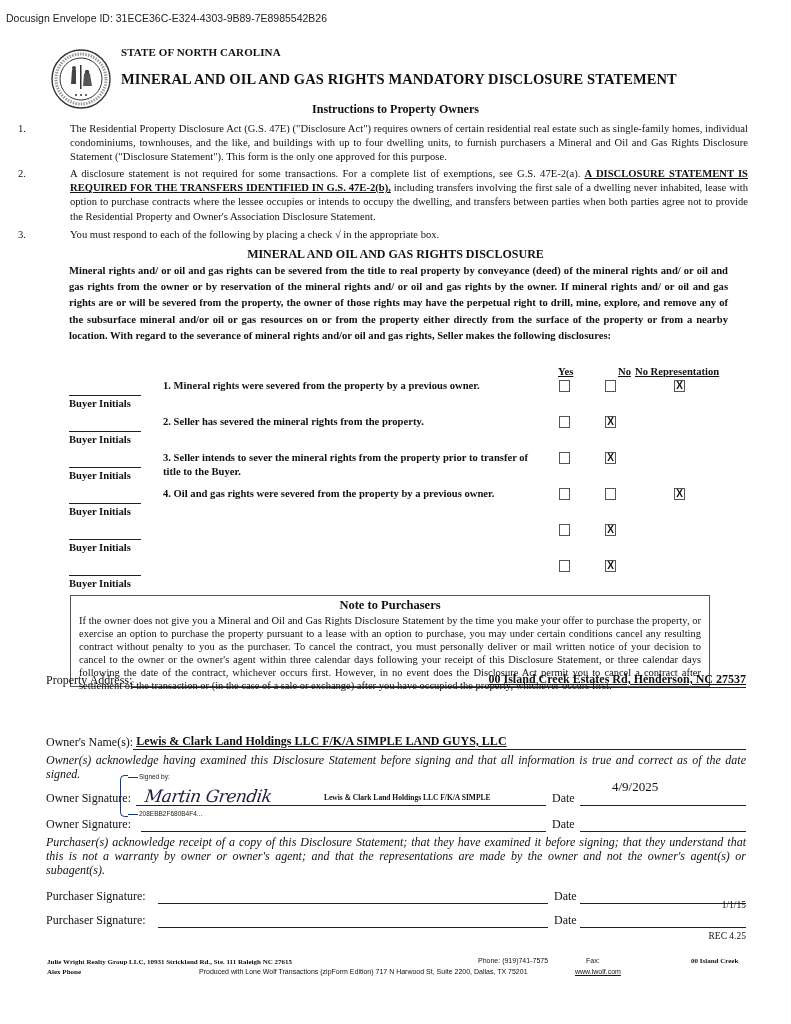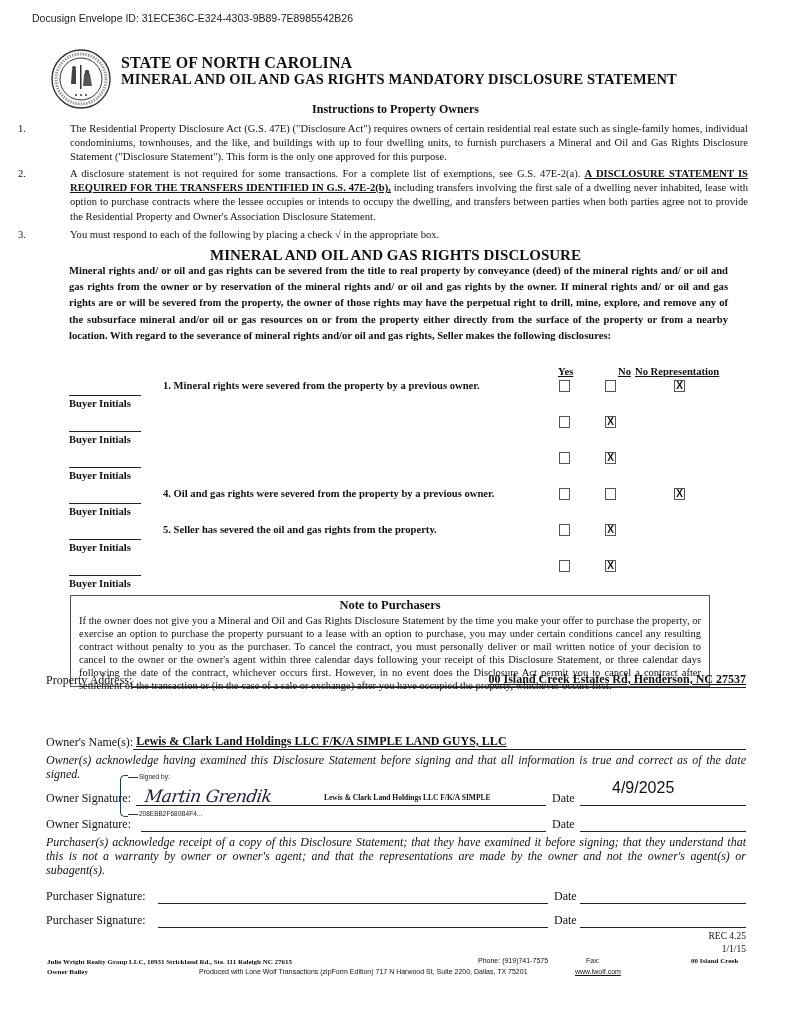--- a/index.html
+++ b/index.html
@@ -1,28 +1,28 @@
 <!DOCTYPE html>
 <html><head>
 <meta charset="utf-8">
 <style>
   * { box-sizing: border-box; margin: 0; padding: 0; }
   html, body { width: 791px; height: 1024px; background: #fff; overflow: hidden; }
   body { position: relative; font-family: "Liberation Serif", serif; color: #111; }
   .abs { position: absolute; }
-  .envelope { left: 6px; top: 12px; font-family: "Liberation Sans", sans-serif; font-size: 10.5px; color: #222; margin-left: 26px; }
+  .envelope { left: 6px; top: 12px; font-family: "Liberation Sans", sans-serif; font-size: 10.5px; color: #222; }
   .seal { left: 50px; top: 48px; width: 62px; height: 62px; }
-  .title1 { left: 121px; top: 54px; font-size: 16px; font-weight: bold; letter-spacing: 0.1px; }
+  .title1 { left: 121px; top: 46px; font-size: 11px; font-weight: bold; letter-spacing: 0.1px; }
   .title2 { left: 121px; top: 71px; font-size: 14.5px; font-weight: bold; letter-spacing: 0.1px; }
   .instr-head { left: 0; width: 791px; top: 102px; text-align: center; font-size: 12px; font-weight: bold; }
   .ol-item { left: 18px; width: 730px; font-size: 10.6px; line-height: 14.2px; display: flex; }
   .ol-num { width: 52px; flex: none; }
   .ol-text { flex: 1; text-align: justify; }
   .ul-b { text-decoration: underline; font-weight: bold; }
-  .sec-head { left: 0; width: 791px; top: 247px; text-align: center; font-size: 15px; font-weight: bold; }
+  .sec-head { left: 0; width: 791px; top: 247px; text-align: center; font-size: 12px; font-weight: bold; }
   .intro { left: 69px; width: 659px; top: 263px; font-size: 10.6px; font-weight: bold; line-height: 16.2px; text-align: justify; }
   .col-head { top: 366px; font-size: 10.6px; font-weight: bold; text-decoration: underline; }
   .q-row { left: 0; width: 791px; height: 36px; }
   .initials-line { position: absolute; left: 69px; width: 72px; top: 22px; border-top: 1px solid #222; }
   .initials-label { position: absolute; left: 69px; top: 25px; font-size: 10.6px; font-weight: bold; }
   .q-text { position: absolute; left: 163px; top: 6px; font-size: 10.6px; font-weight: bold; line-height: 14px; width: 380px; }
   .cb { position: absolute; width: 11px; height: 12px; border: 1px solid #555; background: #fff; font-family: "Liberation Sans", sans-serif; font-size: 10px; font-weight: bold; line-height: 10px; text-align: center; cursor: pointer; }
   .note-box { left: 70px; top: 595px; width: 640px; height: 92px; border: 1px solid #555; }
   .note-title { position: absolute; left: 0; width: 100%; top: 2px; text-align: center; font-size: 12.5px; font-weight: bold; }
   .note-text { position: absolute; left: 8px; width: 622px; top: 18px; font-size: 10.5px; line-height: 13.1px; text-align: justify; }
@@ -35,21 +35,21 @@
   .sig-line { position: absolute; bottom: 2px; border-bottom: 1px solid #222; height: 16px; }
   .date-label { position: absolute; bottom: 2px; }
   .footer { font-size: 7px; font-weight: bold; font-family: "Liberation Serif", serif; }
   .footer-sans { font-size: 7px; font-family: "Liberation Sans", sans-serif; }
   .docusign-bracket { left: 120px; top: 775px; width: 8px; height: 42px; border: 1.3px solid #1a3a6a; border-right: none; border-radius: 5px 0 0 5px; }
   .signed-by { left: 128px; top: 773px; font-family: "Liberation Sans", sans-serif; font-size: 6.5px; color: #222; }
   .signed-by::before { content: ""; display: inline-block; width: 10px; border-top: 1px solid #1a3a6a; vertical-align: middle; margin-right: 1px; }
   .sig-hash { left: 128px; top: 810px; font-family: "Liberation Sans", sans-serif; font-size: 6.5px; color: #222; }
   .sig-hash::before { content: ""; display: inline-block; width: 10px; border-top: 1px solid #1a3a6a; vertical-align: middle; margin-right: 1px; }
   .signature { left: 145px; top: 786px; font-family: "DejaVu Serif", serif; font-style: italic; font-size: 17px; color: #1b1b40; letter-spacing: -0.5px; transform: skewX(-8deg); }
-  .date-val { left: 612px; top: 779px; font-family: Liberation Sans, sans-serif; font-size: 16px; }
+  .date-val { left: 612px; top: 779px; font-family: Liberation Serif, serif; font-size: 13px; }
 </style>
 </head>
 <body>
 
 <div class="abs envelope">Docusign Envelope ID: 31ECE36C-E324-4303-9B89-7E8985542B26</div>
 
 <div class="abs seal">
   <svg width="62" height="62" viewBox="0 0 62 62">
     <circle cx="31" cy="31" r="29" fill="none" stroke="#333" stroke-width="1.4"></circle>
     <circle cx="31" cy="31" r="21" fill="none" stroke="#333" stroke-width="1"></circle>
@@ -94,41 +94,42 @@
   <div class="initials-line"></div>
   <div class="initials-label">Buyer Initials</div>
   <div class="q-text">1. Mineral rights were severed from the property by a previous owner.</div>
   <div class="cb" style="left:559px;top:7px;"></div>
   <div class="cb" style="left:605px;top:7px;"></div>
   <div class="cb" style="left:674px;top:7px;">X</div>
 </div>
 <div class="abs q-row" style="top:409px;">
   <div class="initials-line"></div>
   <div class="initials-label">Buyer Initials</div>
+  <div class="q-text">2. Seller has severed the mineral rights from the property.</div>
   <div class="cb" style="left:559px;top:7px;"></div>
   <div class="cb" style="left:605px;top:7px;">X</div>
 </div>
 <div class="abs q-row" style="top:445px;">
   <div class="initials-line"></div>
   <div class="initials-label">Buyer Initials</div>
+  <div class="q-text">3. Seller intends to sever the mineral rights from the property prior to transfer of title to the Buyer.</div>
   <div class="cb" style="left:559px;top:7px;"></div>
   <div class="cb" style="left:605px;top:7px;">X</div>
 </div>
 <div class="abs q-row" style="top:481px;">
   <div class="initials-line"></div>
   <div class="initials-label">Buyer Initials</div>
   <div class="q-text">4. Oil and gas rights were severed from the property by a previous owner.</div>
   <div class="cb" style="left:559px;top:7px;"></div>
   <div class="cb" style="left:605px;top:7px;"></div>
   <div class="cb" style="left:674px;top:7px;">X</div>
 </div>
 <div class="abs q-row" style="top:517px;">
   <div class="initials-line"></div>
   <div class="initials-label">Buyer Initials</div>
-  <div class="q-text">5. Seller has severed the oil and gas rights from the property.</div>
   <div class="cb" style="left:559px;top:7px;"></div>
   <div class="cb" style="left:605px;top:7px;">X</div>
 </div>
 <div class="abs q-row" style="top:553px;">
   <div class="initials-line"></div>
   <div class="initials-label">Buyer Initials</div>
   <div class="cb" style="left:559px;top:7px;"></div>
   <div class="cb" style="left:605px;top:7px;">X</div>
 </div>
 
@@ -177,20 +178,20 @@
   <div class="sig-line" style="left:534px;width:166px;"></div>
 </div>
 <div class="abs sig-row" style="top:910px;">
   <span class="sig-label">Purchaser Signature:</span>
   <div class="sig-line" style="left:112px;width:390px;"></div>
   <span class="date-label" style="left:508px;">Date</span>
   <div class="sig-line" style="left:534px;width:166px;"></div>
 </div>
 
 <div class="abs" style="right:45px;top:931px;font-size:9.5px;text-align:left;">REC 4.25</div>
-<div class="abs" style="right:45px;top:944px;font-size:9.5px;text-align:right;">1/1/15</div>
+<div class="abs" style="right:45px;top:900px;font-size:9.5px;text-align:right;">1/1/15</div>
 <div class="abs footer" style="left:47px;top:958px;">Julie Wright Realty Group LLC, 10931 Strickland Rd., Ste. 111 Raleigh NC 27615</div>
-<div class="abs footer" style="left:47px;top:968px;">Owner Bailey</div>
+<div class="abs footer" style="left:47px;top:968px;">Alex Phone</div>
 <div class="abs footer-sans" style="left:478px;top:957px;">Phone: (919)741-7575</div>
 <div class="abs footer-sans" style="left:586px;top:957px;">Fax:</div>
 <div class="abs footer" style="left:691px;top:957px;">00 Island Creek</div>
 <div class="abs footer-sans" style="left:199px;top:968px;">Produced with Lone Wolf Transactions (zipForm Edition) 717 N Harwood St, Suite 2200, Dallas, TX  75201</div>
 <div class="abs footer-sans" style="left:575px;top:968px;text-decoration:underline;">www.lwolf.com</div>
 
 </body></html>

